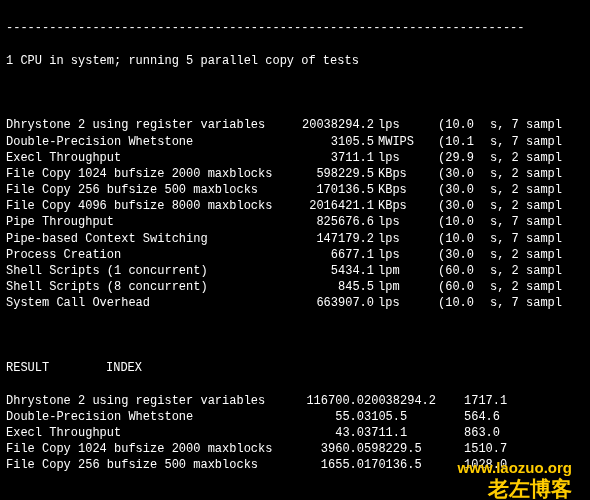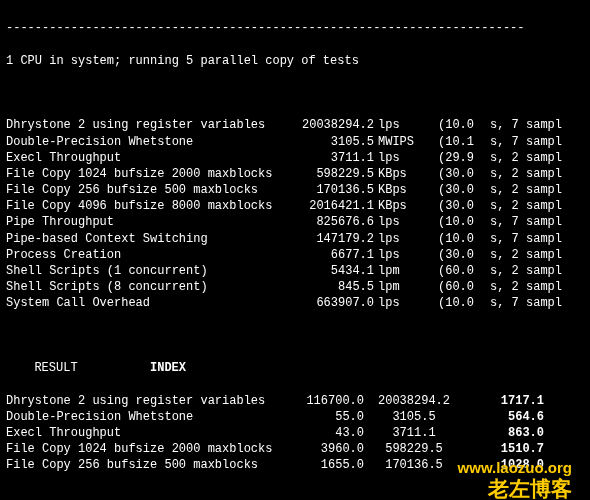--- a/index.html
+++ b/index.html
@@ -25,22 +25,22 @@
     display: flex;
   }
   .label { width: 278px; }
   .v1 { width: 90px; text-align: right; }
   .v2 { width: 48px; text-align: left; padding-left: 4px; }
   .v3 { width: 60px; text-align: center; }
   .v4 { width: 90px; text-align: left; padding-left: 4px; }
 
   .ilabel { width: 278px; }
   .ib { width: 80px; text-align: right; }
-  .ir { width: 100px; text-align: center; }
-  .ii { width: 80px; text-align: right; font-weight: bold; }
+  .ir { width: 100px; text-align: left; }
+  .ii { width: 80px; text-align: left; }
 
   .watermark {
     position: absolute;
     right: 18px;
     bottom: 0;
     color: #ffcc00;
     font-family: sans-serif;
     font-weight: bold;
     font-size: 15px;
     text-align: right;

